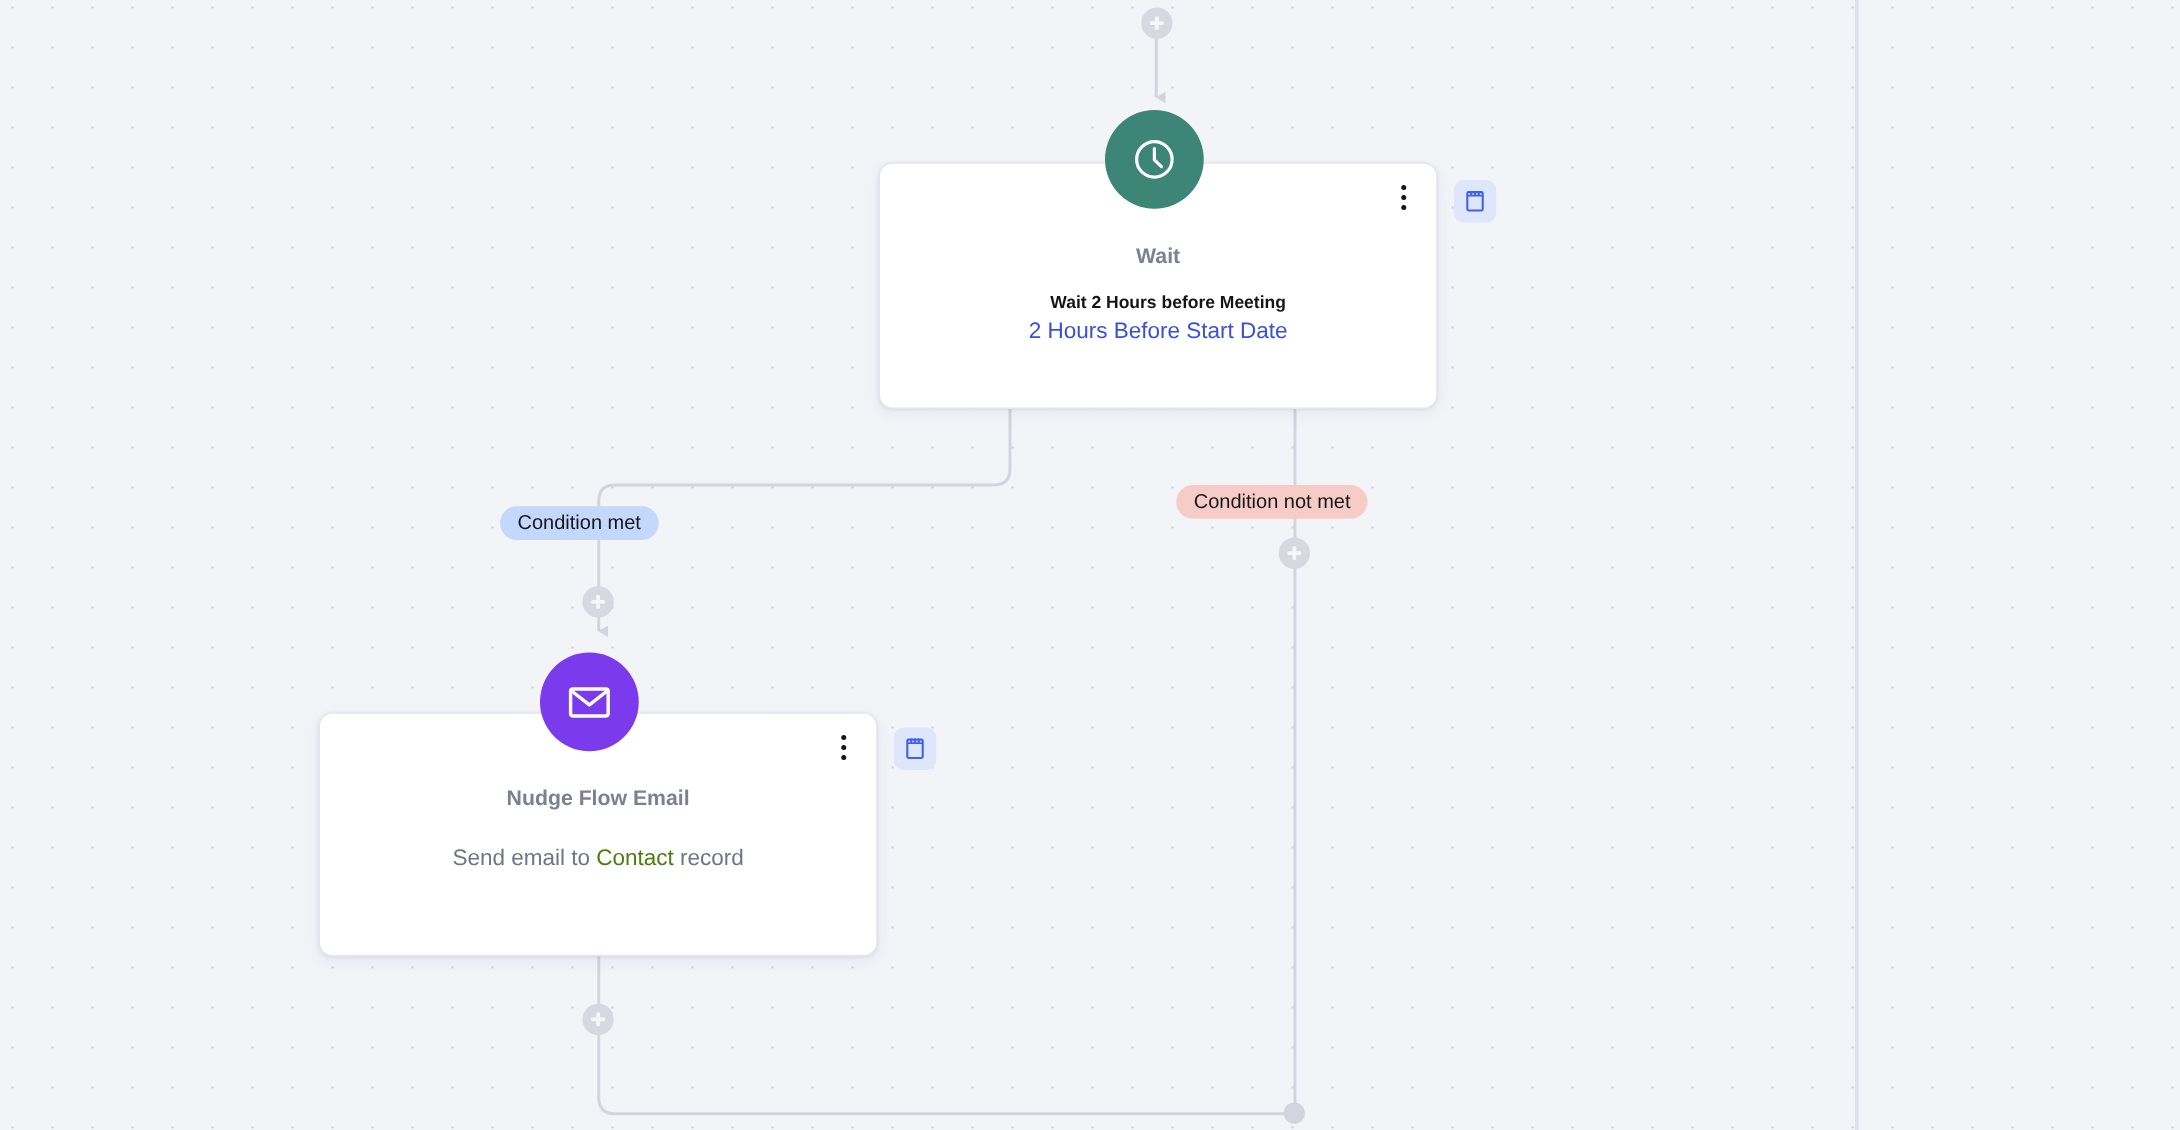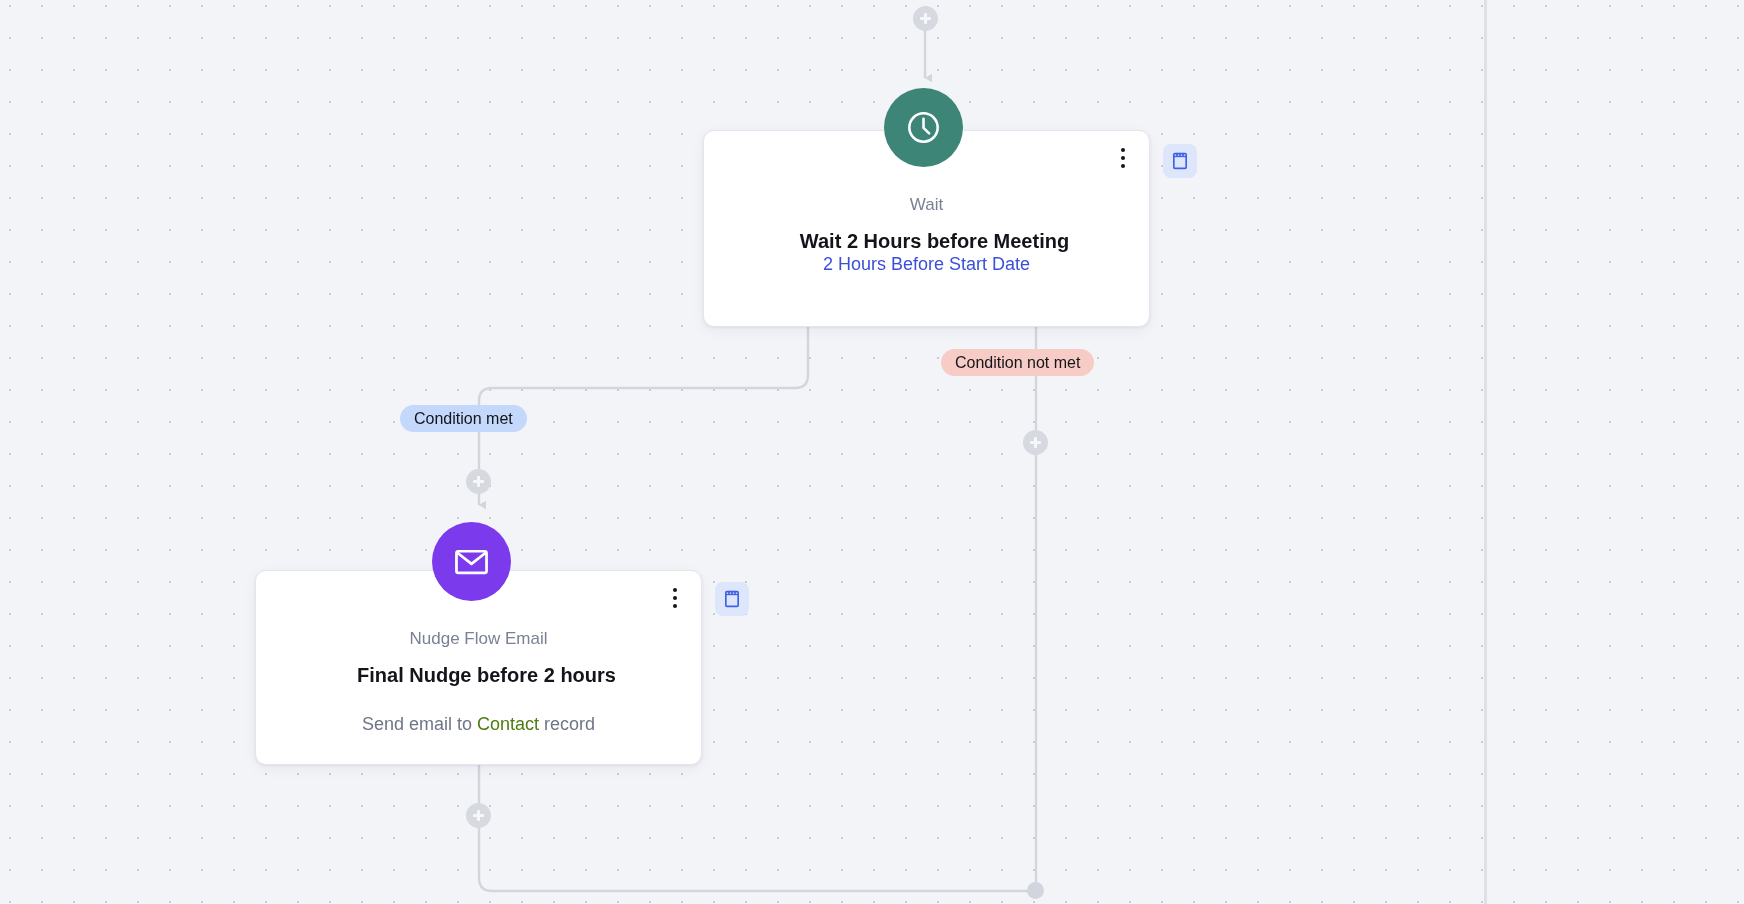--- a/index.html
+++ b/index.html
@@ -49,25 +49,25 @@
     border: 1px solid #e4e6ec;
     border-radius: 11px;
     box-shadow: 0 1px 3px rgba(40,45,70,0.07), 0 4px 14px rgba(40,45,70,0.05);
     text-align: center;
   }
 
   .node-type {
     color: #7b8194;
     font-size: 17px;
     line-height: 20px;
-    font-weight: 400;
+    font-weight: 700;
   }
   .node-title {
     color: #14151a;
-    font-size: 20px;
+    font-size: 14px;
     line-height: 24px;
     font-weight: 700;
     margin-left: 16px;
   }
   .node-subtitle {
     font-size: 18px;
     line-height: 22px;
     color: #6f7587;
     font-weight: 400;
   }
@@ -219,35 +219,34 @@
       <rect x="4.6" y="3.2" width="14.8" height="17.6" rx="1.3" stroke="#4160e8" stroke-width="2"></rect>
       <path d="M8.4 3.2 L8.4 6.0 M12 3.2 L12 6.0 M15.6 3.2 L15.6 6.0" stroke="#4160e8" stroke-width="2" stroke-linecap="round"></path>
       <path d="M4.6 6.6 L19.4 6.6" stroke="#4160e8" stroke-width="1.6"></path>
     </svg>
   </div>
 
   <div class="branch-pill pill-met" style="left:400px; top:405px;">
     <span>Condition met</span>
   </div>
 
-  <div class="branch-pill pill-not-met" style="left:941px; top:349px;">
+  <div class="branch-pill pill-not-met" style="left:941px; top:388px;">
     <span>Condition not met</span>
   </div>
 
   <div class="node-card" style="left:255px; top:570px; width:447px; height:195px;">
 
     <div class="kebab" style="right:15px; top:12px;">
       <span></span>
       <span></span>
       <span></span>
     </div>
 
     <div class="node-type" style="margin-top:58px;">Nudge Flow Email</div>
 
-    <div class="node-title" style="margin-top:14px;">Final Nudge before 2 hours</div>
 
     <div class="node-subtitle" style="margin-top:26px;">
       <span>Send email to </span><span class="link-token">Contact</span><span> record</span>
     </div>
   </div>
 
   <div class="node-badge badge-email" style="left:432px; top:522px; width:79px; height:79px;">
     <svg width="41" height="41" viewBox="0 0 24 24" fill="none">
       <rect x="3.2" y="6.0" width="17.6" height="12.6" rx="1.1" stroke="#ffffff" stroke-width="1.6"></rect>
       <path d="M3.7 6.9 L12 13.4 L20.3 6.9" stroke="#ffffff" stroke-width="1.6" stroke-linecap="round" stroke-linejoin="round"></path>

